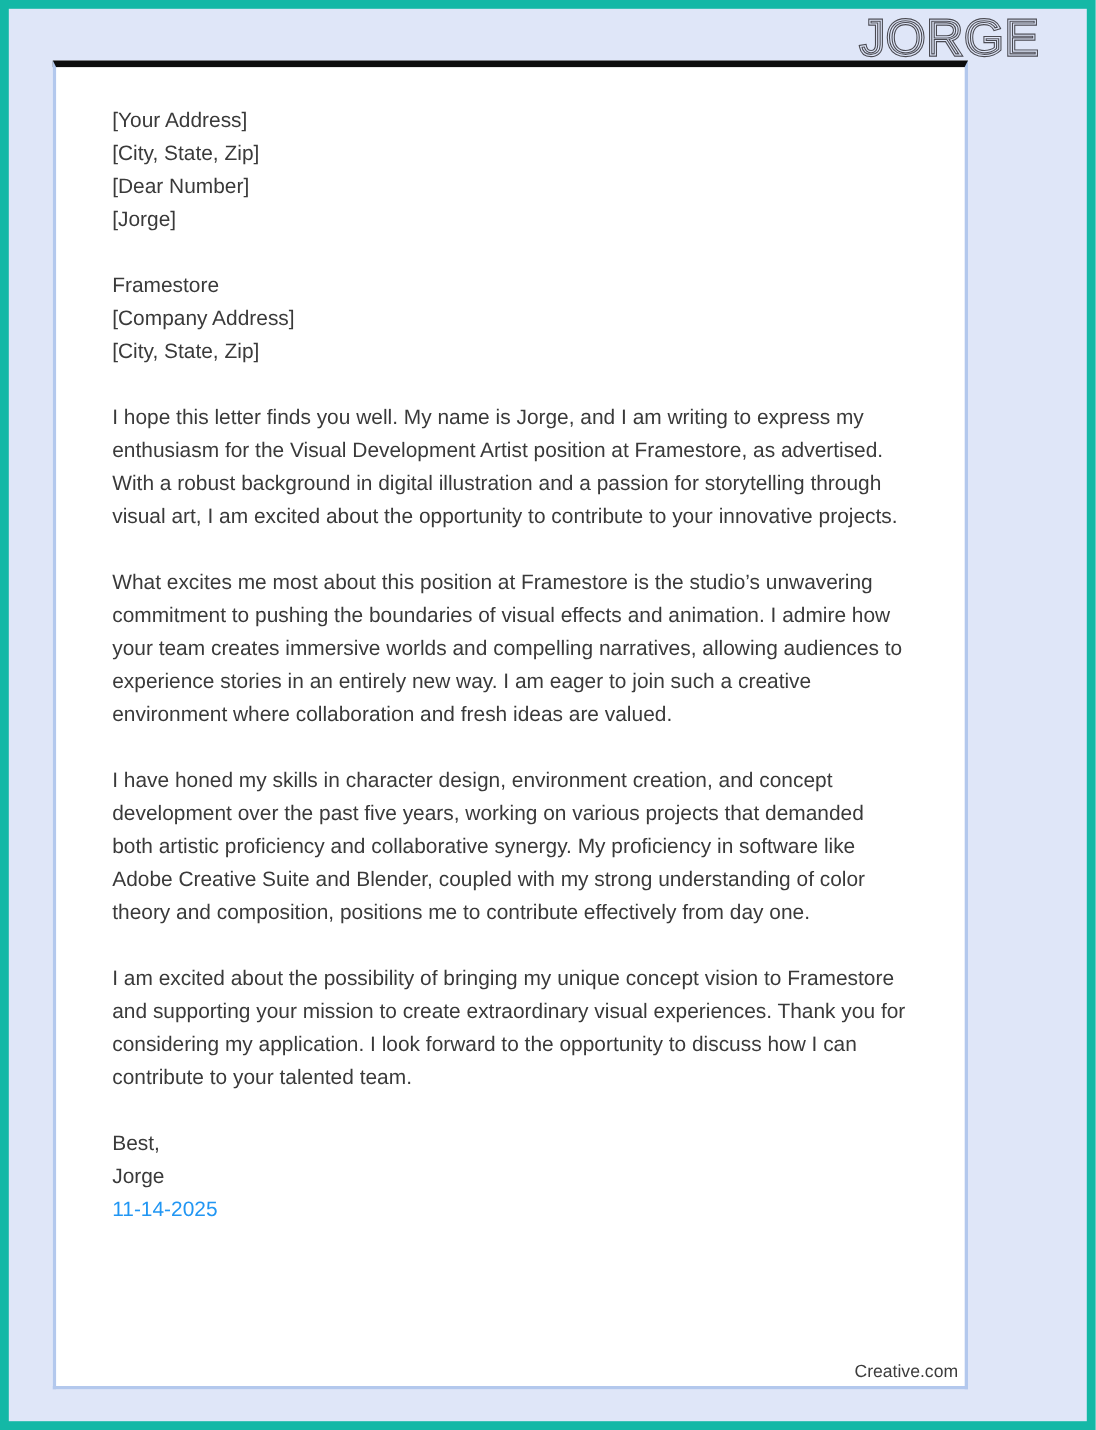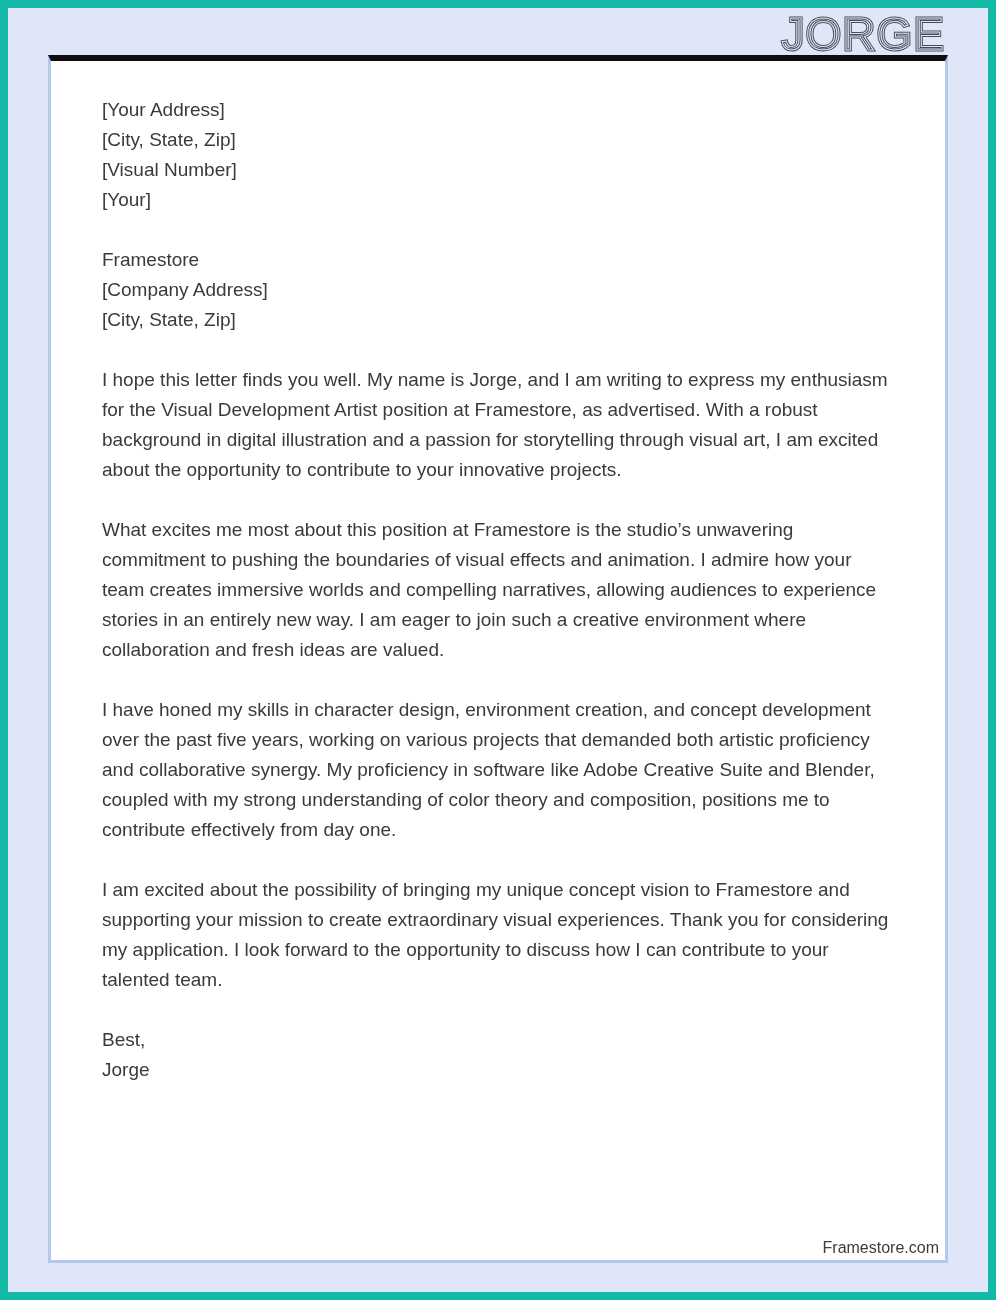--- a/index.html
+++ b/index.html
@@ -35,21 +35,21 @@
     stroke-width: 3px;
   }
   .brand .brand-inner {
     stroke: #dfe6f8;
     stroke-width: 1px;
   }
   .letter {
     position: absolute;
     left: 40px;
     top: 47px;
-    width: 900px;
+    width: 832px;
     height: 1208px;
     box-sizing: border-box;
     background: #ffffff;
     border-top: 6px solid #0d0d0d;
     border-left: 3px solid #b3c8ed;
     border-right: 3px solid #b3c8ed;
     border-bottom: 3px solid #b3c8ed;
   }
   .content {
     padding: 34px 52px 0 51px;
@@ -88,40 +88,41 @@
     <text class="brand-outer" x="218" y="42" text-anchor="end">JORGE</text>
     <text class="brand-inner" x="218" y="42" text-anchor="end">JORGE</text>
   </svg>
 
   <div class="letter">
     <div class="content">
 
       <div class="block">
         <div>[Your Address]</div>
         <div>[City, State, Zip]</div>
-        <div>[Visual Number]</div>
-        <div>[Your]</div>
+        <div>[Dear Number]</div>
+        <div>[Jorge]</div>
       </div>
 
       <div class="block">
         <div>Framestore</div>
         <div>[Company Address]</div>
         <div>[City, State, Zip]</div>
       </div>
 
 
       <p class="block">I hope this letter finds you well. My name is Jorge, and I am writing to express my enthusiasm for the Visual Development Artist position at Framestore, as advertised. With a robust background in digital illustration and a passion for storytelling through visual art, I am excited about the opportunity to contribute to your innovative projects.</p>
       <p class="block">What excites me most about this position at Framestore is the studio’s unwavering commitment to pushing the boundaries of visual effects and animation. I admire how your team creates immersive worlds and compelling narratives, allowing audiences to experience stories in an entirely new way. I am eager to join such a creative environment where collaboration and fresh ideas are valued.</p>
       <p class="block">I have honed my skills in character design, environment creation, and concept development over the past five years, working on various projects that demanded both artistic proficiency and collaborative synergy. My proficiency in software like Adobe Creative Suite and Blender, coupled with my strong understanding of color theory and composition, positions me to contribute effectively from day one.</p>
       <p class="block">I am excited about the possibility of bringing my unique concept vision to Framestore and supporting your mission to create extraordinary visual experiences. Thank you for considering my application. I look forward to the opportunity to discuss how I can contribute to your talented team.</p>
 
       <div class="block closing-block">
         <div>Best,</div>
         <div>Jorge</div>
       </div>
 
+      <div class="date-link">11-14-2025</div>
 
     </div>
 
-    <div class="watermark">Framestore.com</div>
+    <div class="watermark">Creative.com</div>
   </div>
 
 </div>
 
 </body></html>

